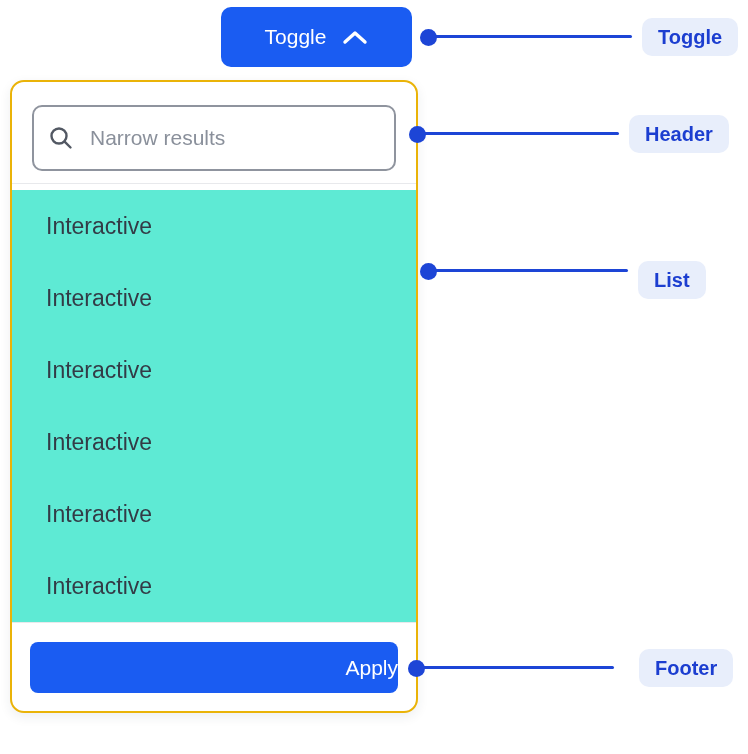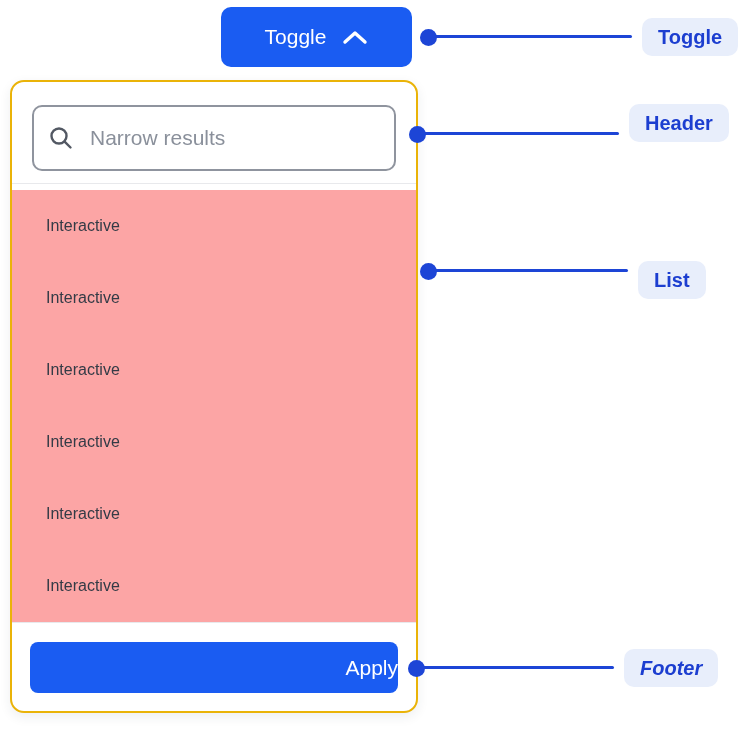--- a/index.html
+++ b/index.html
@@ -68,24 +68,24 @@
   }
 
   .divider { height: 1px; background: #e8e9ec; flex: none; }
 
   .list { padding-top: 6px; }
   .list-item {
     height: 72px;
     display: flex;
     align-items: center;
     padding-left: 34px;
-    font-size: 16px;
+    font-size: 23px;
     color: #333b46;
     cursor: pointer;
-    background: #fca5a5;
+    background: #5eead4;
   }
 
   .panel-footer { padding: 19px 18px 21px 18px; }
   .apply-btn {
     width: 100%;
     height: 51px;
     background: #1a5cf2;
     border: none;
     border-radius: 8px;
     color: #ffffff;
@@ -122,29 +122,29 @@
     white-space: nowrap;
   }
 
   
   .ann-toggle .ann-dot  { left: 420px; top: 29px; }
   .ann-toggle .ann-line { left: 428px; top: 35px; width: 204px; }
   .ann-toggle .ann-label{ left: 642px; top: 18px; }
 
   .ann-header .ann-dot  { left: 409px; top: 126px; }
   .ann-header .ann-line { left: 417px; top: 132px; width: 202px; }
-  .ann-header .ann-label{ left: 629px; top: 104px; }
+  .ann-header .ann-label{ left: 629px; top: 115px; }
 
   .ann-list .ann-dot  { left: 420px; top: 263px; }
   .ann-list .ann-line { left: 428px; top: 269px; width: 200px; }
   .ann-list .ann-label{ left: 638px; top: 261px; }
 
   .ann-footer .ann-dot  { left: 408px; top: 660px; }
   .ann-footer .ann-line { left: 416px; top: 666px; width: 198px; }
-  .ann-footer .ann-label{ left: 624px; top: 649px; font-style: italic; }
+  .ann-footer .ann-label{ left: 639px; top: 649px; }
 </style>
 </head>
 <body>
 
 <button class="toggle-btn">
   <span>Toggle</span>
   <span>
     <svg width="26" height="15" viewBox="0 0 26 15">
       <polyline points="3,12 13,3 23,12" fill="none" stroke="#ffffff" stroke-width="3.4" stroke-linecap="round" stroke-linejoin="round"></polyline>
     </svg>

